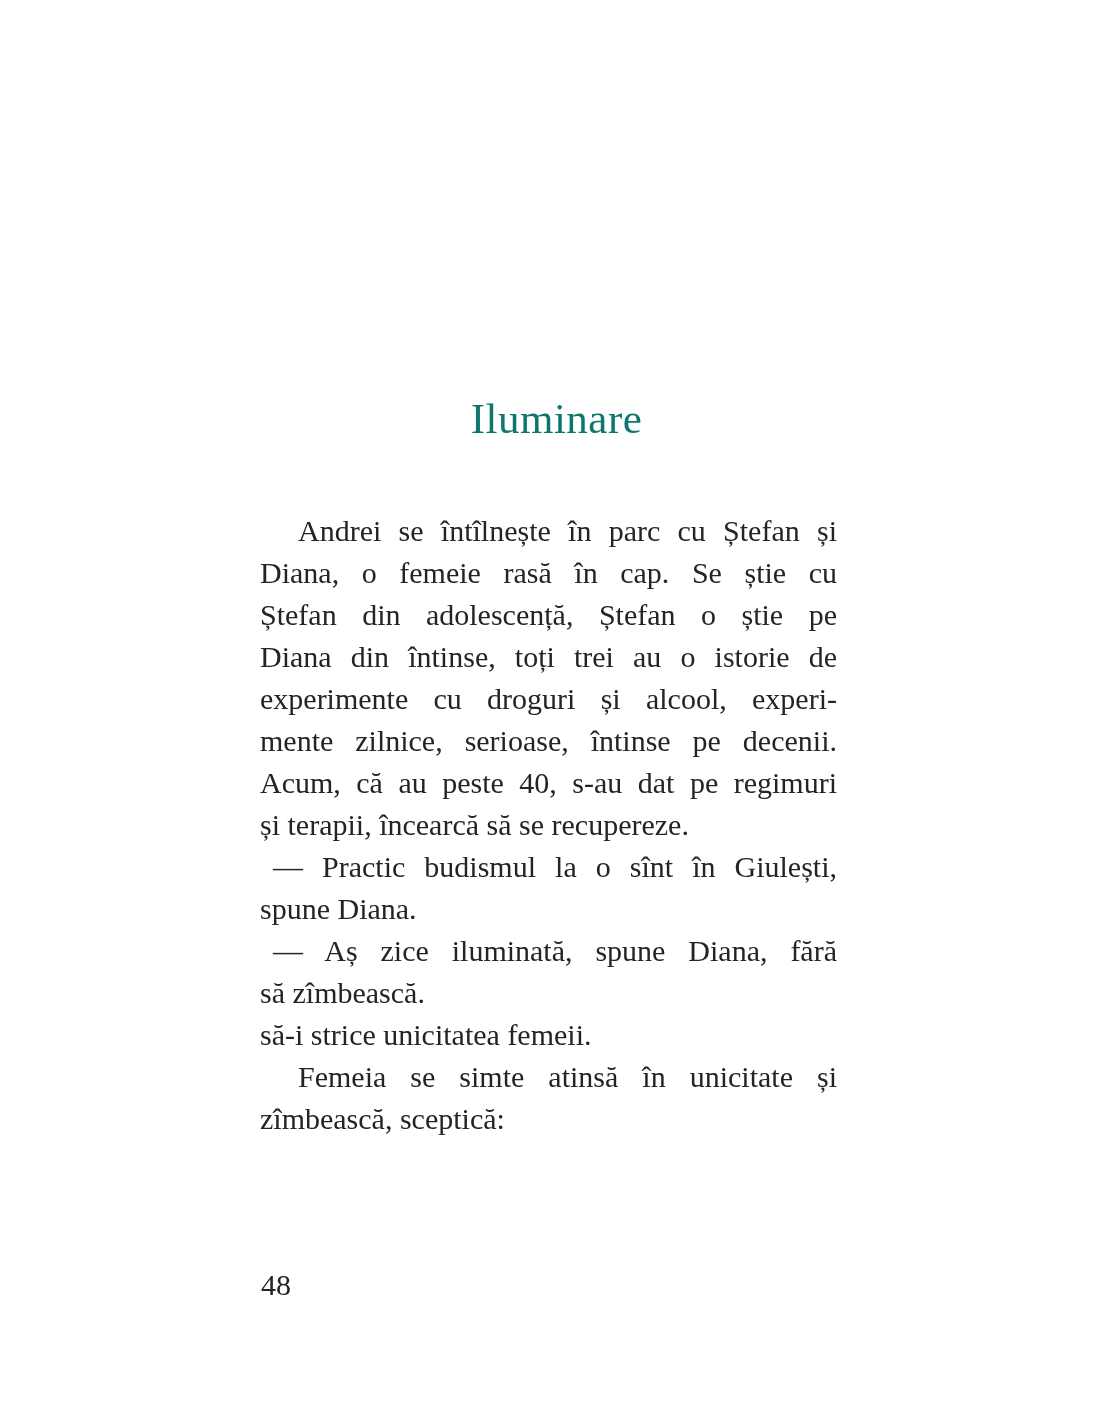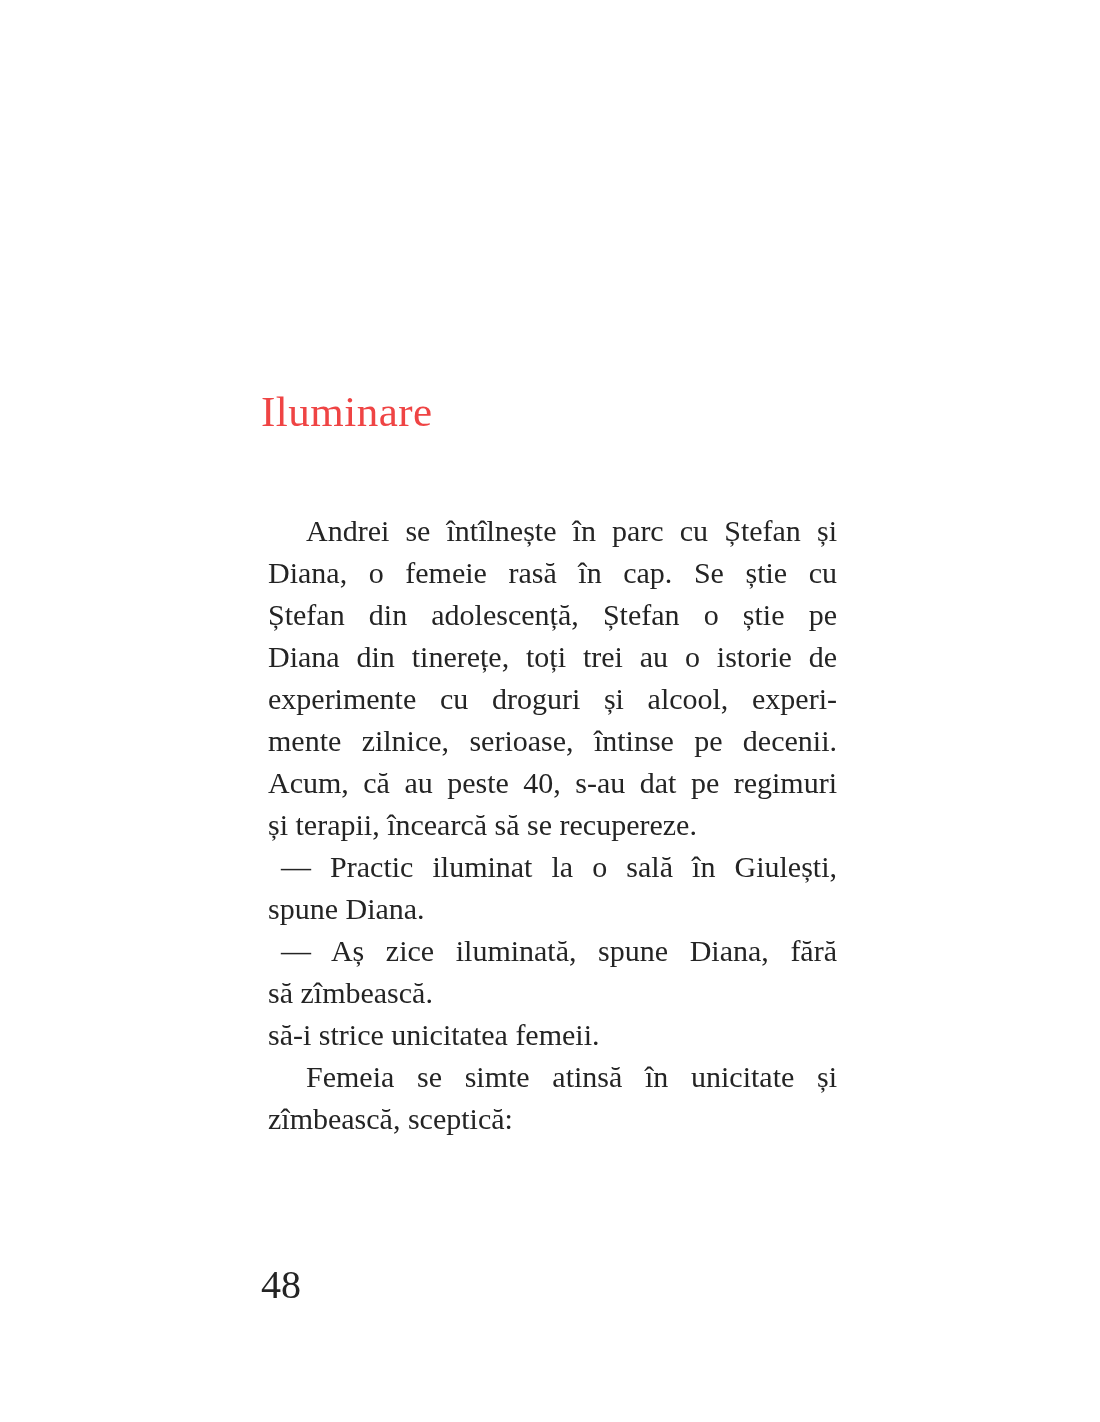--- a/index.html
+++ b/index.html
@@ -14,79 +14,79 @@
     background: #ffffff;
     overflow: hidden;
     font-family: "Liberation Serif", "DejaVu Serif", serif;
     color: #242424;
   }
   .chapter-title {
     position: absolute;
     left: 260px;
     top: 386px;
     width: 577px;
-    margin: 1px;
+    margin: 8px;
     font-size: 43px;
     font-weight: 400;
     line-height: 50px;
+    text-align: center;
     letter-spacing: 0.5px;
-    color: #ef4444;
+    color: #0f766e;
   }
   .body-text {
     position: absolute;
     left: 260px;
     top: 510px;
     width: 577px;
     font-size: 30px;
     line-height: 42px;
     color: #242424;
   }
   .text-line {
     height: 42px;
     white-space: nowrap;
     text-align: left;
-    margin-left: 8px;
   }
   .text-line.just {
     white-space: normal;
     text-align: justify;
     text-align-last: justify;
     text-justify: inter-word;
   }
   .text-line.para-first {
     text-indent: 38px;
   }
   .text-line.dialog-first {
     text-indent: 13px;
   }
   .page-number {
     position: absolute;
     left: 261px;
     top: 1264px;
-    font-size: 40px;
+    font-size: 30px;
     line-height: 42px;
     color: #242424;
   }
 </style>
 </head>
 <body>
 
 <div class="page">
   <h1 class="chapter-title">Iluminare</h1>
 
   <div class="body-text" id="body-text">
       <div class="text-line just para-first">Andrei se întîlnește în parc cu Ștefan și</div>
       <div class="text-line just">Diana, o femeie rasă în cap. Se știe cu</div>
       <div class="text-line just">Ștefan din adolescență, Ștefan o știe pe</div>
-      <div class="text-line just">Diana din tinerețe, toți trei au o istorie de</div>
+      <div class="text-line just">Diana din întinse, toți trei au o istorie de</div>
       <div class="text-line just">experimente cu droguri și alcool, experi-</div>
       <div class="text-line just">mente zilnice, serioase, întinse pe decenii.</div>
       <div class="text-line just">Acum, că au peste 40, s-au dat pe regimuri</div>
       <div class="text-line">și terapii, încearcă să se recupereze.</div>
-      <div class="text-line just dialog-first">— Practic iluminat la o sală în Giulești,</div>
+      <div class="text-line just dialog-first">— Practic budismul la o sînt în Giulești,</div>
       <div class="text-line">spune Diana.</div>
       <div class="text-line just dialog-first">— Aș zice iluminată, spune Diana, fără</div>
       <div class="text-line">să zîmbească.</div>
       <div class="text-line">să-i strice unicitatea femeii.</div>
       <div class="text-line just para-first">Femeia se simte atinsă în unicitate și</div>
       <div class="text-line">zîmbească, sceptică:</div>
     </div>
 
   <div class="page-number">48</div>
 </div>

